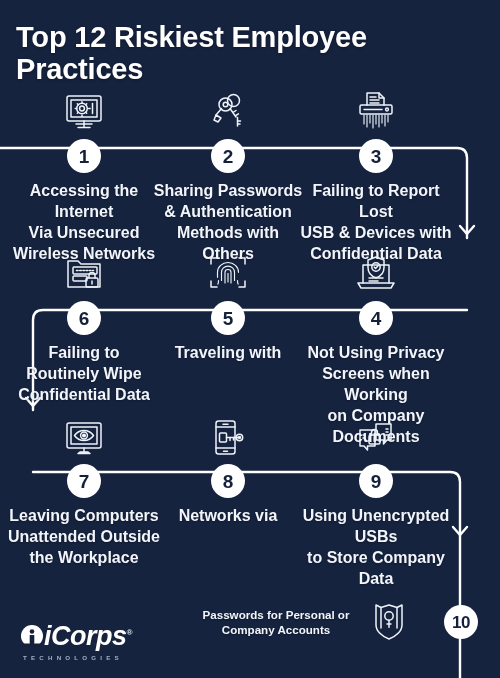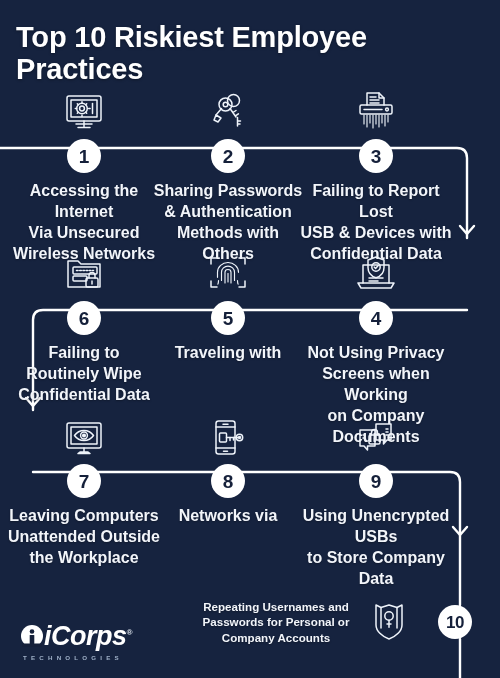--- a/index.html
+++ b/index.html
@@ -56,21 +56,21 @@
   }
 
   
   #node10{position:absolute;left:196px;top:586px;width:300px;height:80px;}
   #node10 .row{display:flex;align-items:center;height:72px;}
   #n10text{
     width:160px;text-align:center;font-size:11.6px;line-height:1.32;
     color:#f2f5fa;font-weight:600;text-shadow:0 1px 2px rgba(0,0,0,.3);
   }
   #n10icon{width:66px;display:flex;justify-content:center;align-items:center;}
-  #n10circle{margin-left:16px;}
+  #n10circle{margin-left:22px;}
 
   .logo{position:absolute;left:20px;top:622px;width:150px;height:40px;}
   .logo .mark{display:flex;align-items:flex-end;}
   .logo .word{
     font-size:27px;font-weight:bold;color:#ffffff;line-height:1;
     letter-spacing:-0.5px;
     font-style:italic;
   }
   .logo .reg{font-size:8px;vertical-align:super;color:#dfe6ef;}
   .logo .tech{
@@ -93,21 +93,21 @@
       <path d="M 467 310 H 43 Q 33 310 33 320 V 410"></path>
       <path d="M 26 398 L 33 406 L 40 398"></path>
 
       <path d="M 33 472 H 450 Q 460 472 460 482 V 605"></path>
       <path d="M 453 527 L 460 535 L 467 527"></path>
 
       <path d="M 460 639 V 678"></path>
     </g>
   </svg>
 
-  <div class="title">Top 10 Riskiest Employee Practices</div>
+  <div class="title">Top 12 Riskiest Employee Practices</div>
 
   <div class="node" id="node1" style="left:8px;top:83px;">
     <div class="icon">
       <svg width="44" height="42" viewBox="0 0 44 42" fill="none" stroke="#eef3fa" stroke-width="1.5" stroke-linecap="round" stroke-linejoin="round">
         <rect x="5" y="3" width="34" height="25" rx="2"></rect>
         <rect x="9" y="7" width="26" height="17"></rect>
         <circle cx="20" cy="15.5" r="5.3"></circle>
         <circle cx="20" cy="15.5" r="2.4"></circle>
         <path d="M20 10.2v-1.4M20 22.2v1.4M14.7 15.5h-1.4M26.7 15.5h1.4M16.3 11.8l-1-1M23.7 19.2l1 1M23.7 11.8l1-1M16.3 19.2l-1 1"></path>
         <path d="M30.5 10.5v10"></path>
@@ -278,21 +278,20 @@
     <div class="circle">9</div>
     <div class="label">
       <div>Using Unencrypted USBs</div>
       <div>to Store Company Data</div>
     </div>
   </div>
 
   <div id="node10">
     <div class="row">
       <div id="n10text">
-        <div>Repeating Usernames and</div>
         <div>Passwords for Personal or</div>
         <div>Company Accounts</div>
       </div>
       <div id="n10icon">
         <svg width="38" height="44" viewBox="0 0 38 44" fill="none" stroke="#eef3fa" stroke-width="1.5" stroke-linecap="round" stroke-linejoin="round">
           <path d="M6 5l5 2.5L19 5l8 2.5L32 5v20c0 6-6 11.5-13 14-7-2.5-13-8-13-14z"></path>
           <path d="M11 7.5V28M27 7.5V28"></path>
           <circle cx="19" cy="16" r="4.2"></circle>
           <path d="M19 20.2v7M17 24h4"></path>
         </svg>

